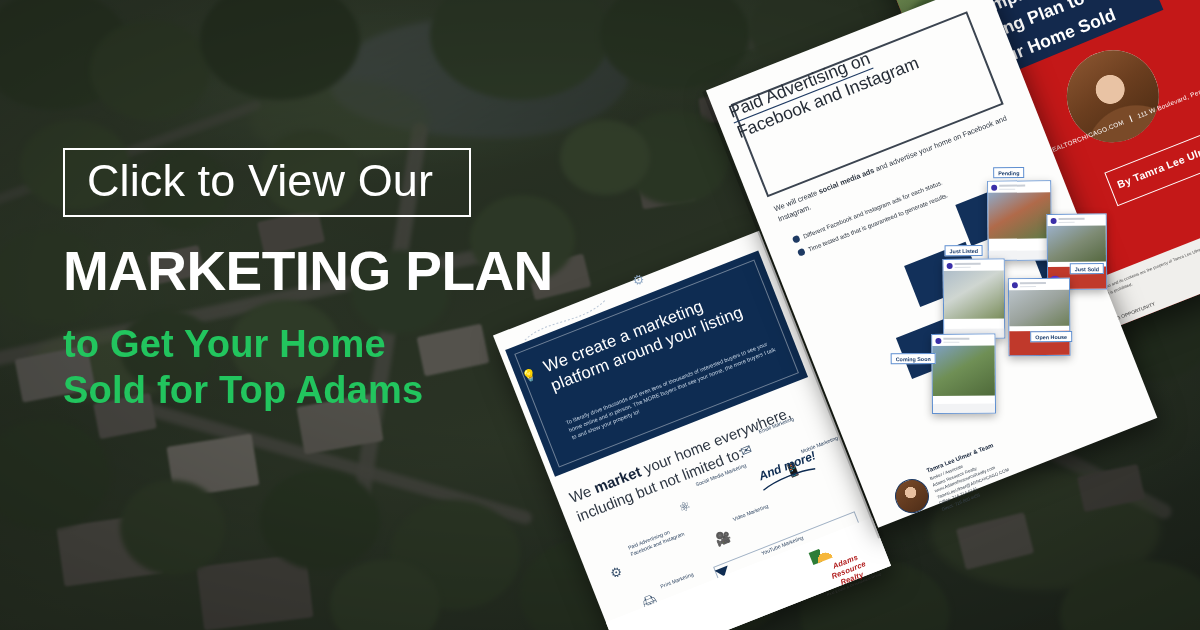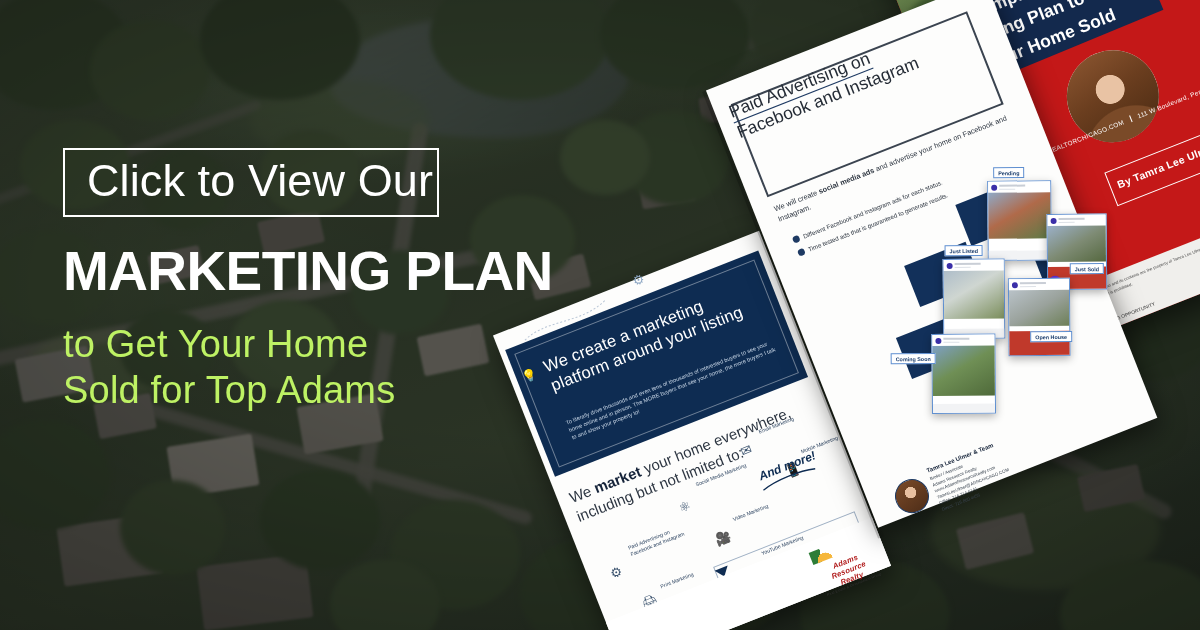--- a/index.html
+++ b/index.html
@@ -29,32 +29,32 @@
     background:linear-gradient(150deg,#6d7a72,#59665f 55%,#47534d);
     filter:blur(3px);opacity:.9;}
   .bg-vignette{position:absolute;inset:0;
     background:radial-gradient(ellipse 85% 80% at 45% 45%, rgba(0,0,0,0) 30%, rgba(0,0,0,.38) 100%);}
   .bg-dark{position:absolute;inset:0;background:rgba(12,16,12,.46);}
 
   
   .copy{position:absolute;left:63px;top:148px;width:520px;}
   .eyebrow-box{
     display:inline-block;border:2px solid #fff;padding:7px 14px 11px 22px;
-    box-sizing:border-box;width:376px;
+    box-sizing:border-box;width:408px;
   }
   .eyebrow{
     font-size:45px;line-height:1.05;color:#fff;font-weight:300;letter-spacing:.1px;
     white-space:nowrap;
   }
   .headline{
     margin-top:25px;font-size:55px;line-height:1.08;color:#fff;font-weight:700;
     letter-spacing:-.6px;text-transform:uppercase;
   }
   .subline{
-    margin-top:19px;font-size:38px;line-height:1.22;color:#bef264;font-weight:400;
+    margin-top:19px;font-size:38px;line-height:1.22;color:#22c55e;font-weight:700;
     letter-spacing:.2px;
   }
 
   
   .spread{
     position:absolute;left:438px;top:196px;width:560px;height:430px;
     transform:rotate(-21.5deg);transform-origin:0 0;
   }
   .page{
     position:absolute;background:#fdfdfc;

